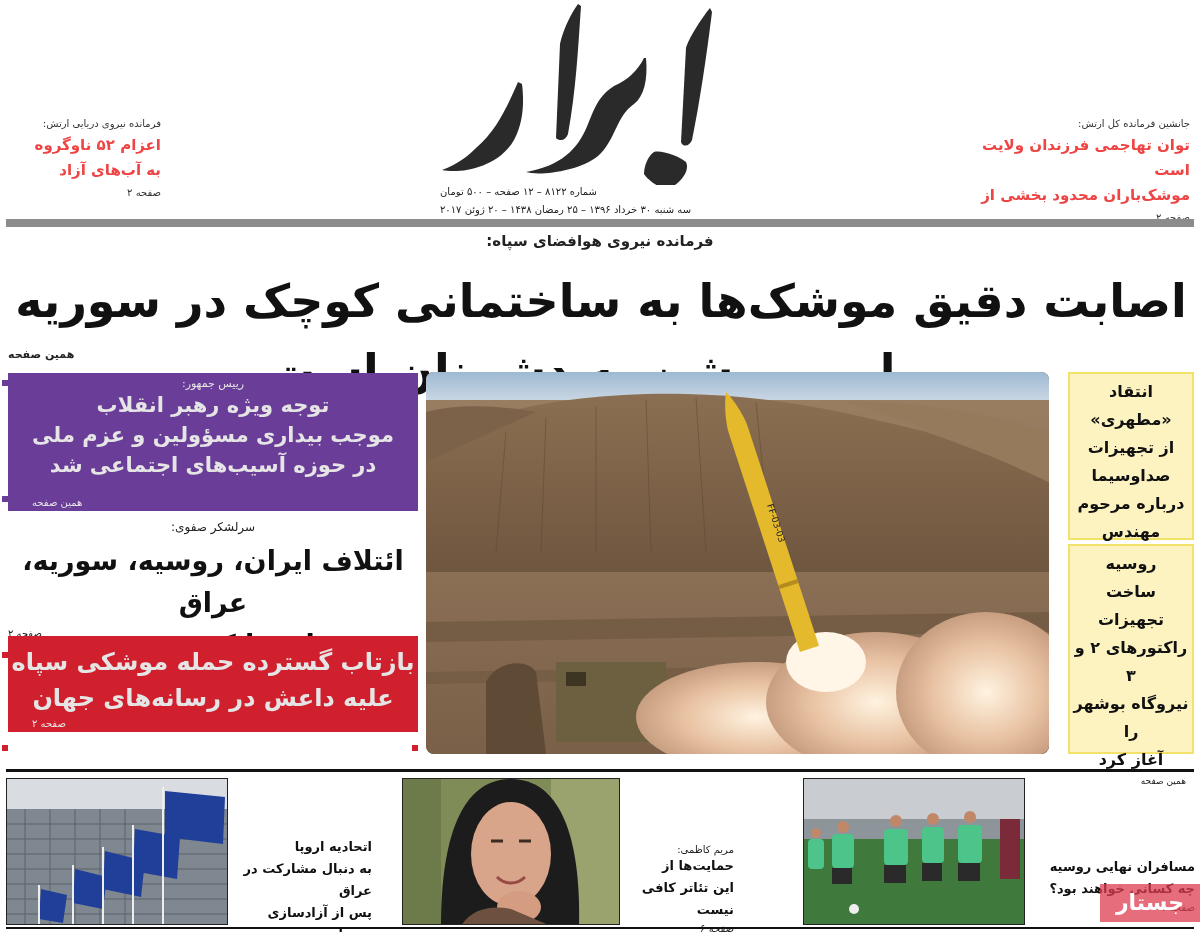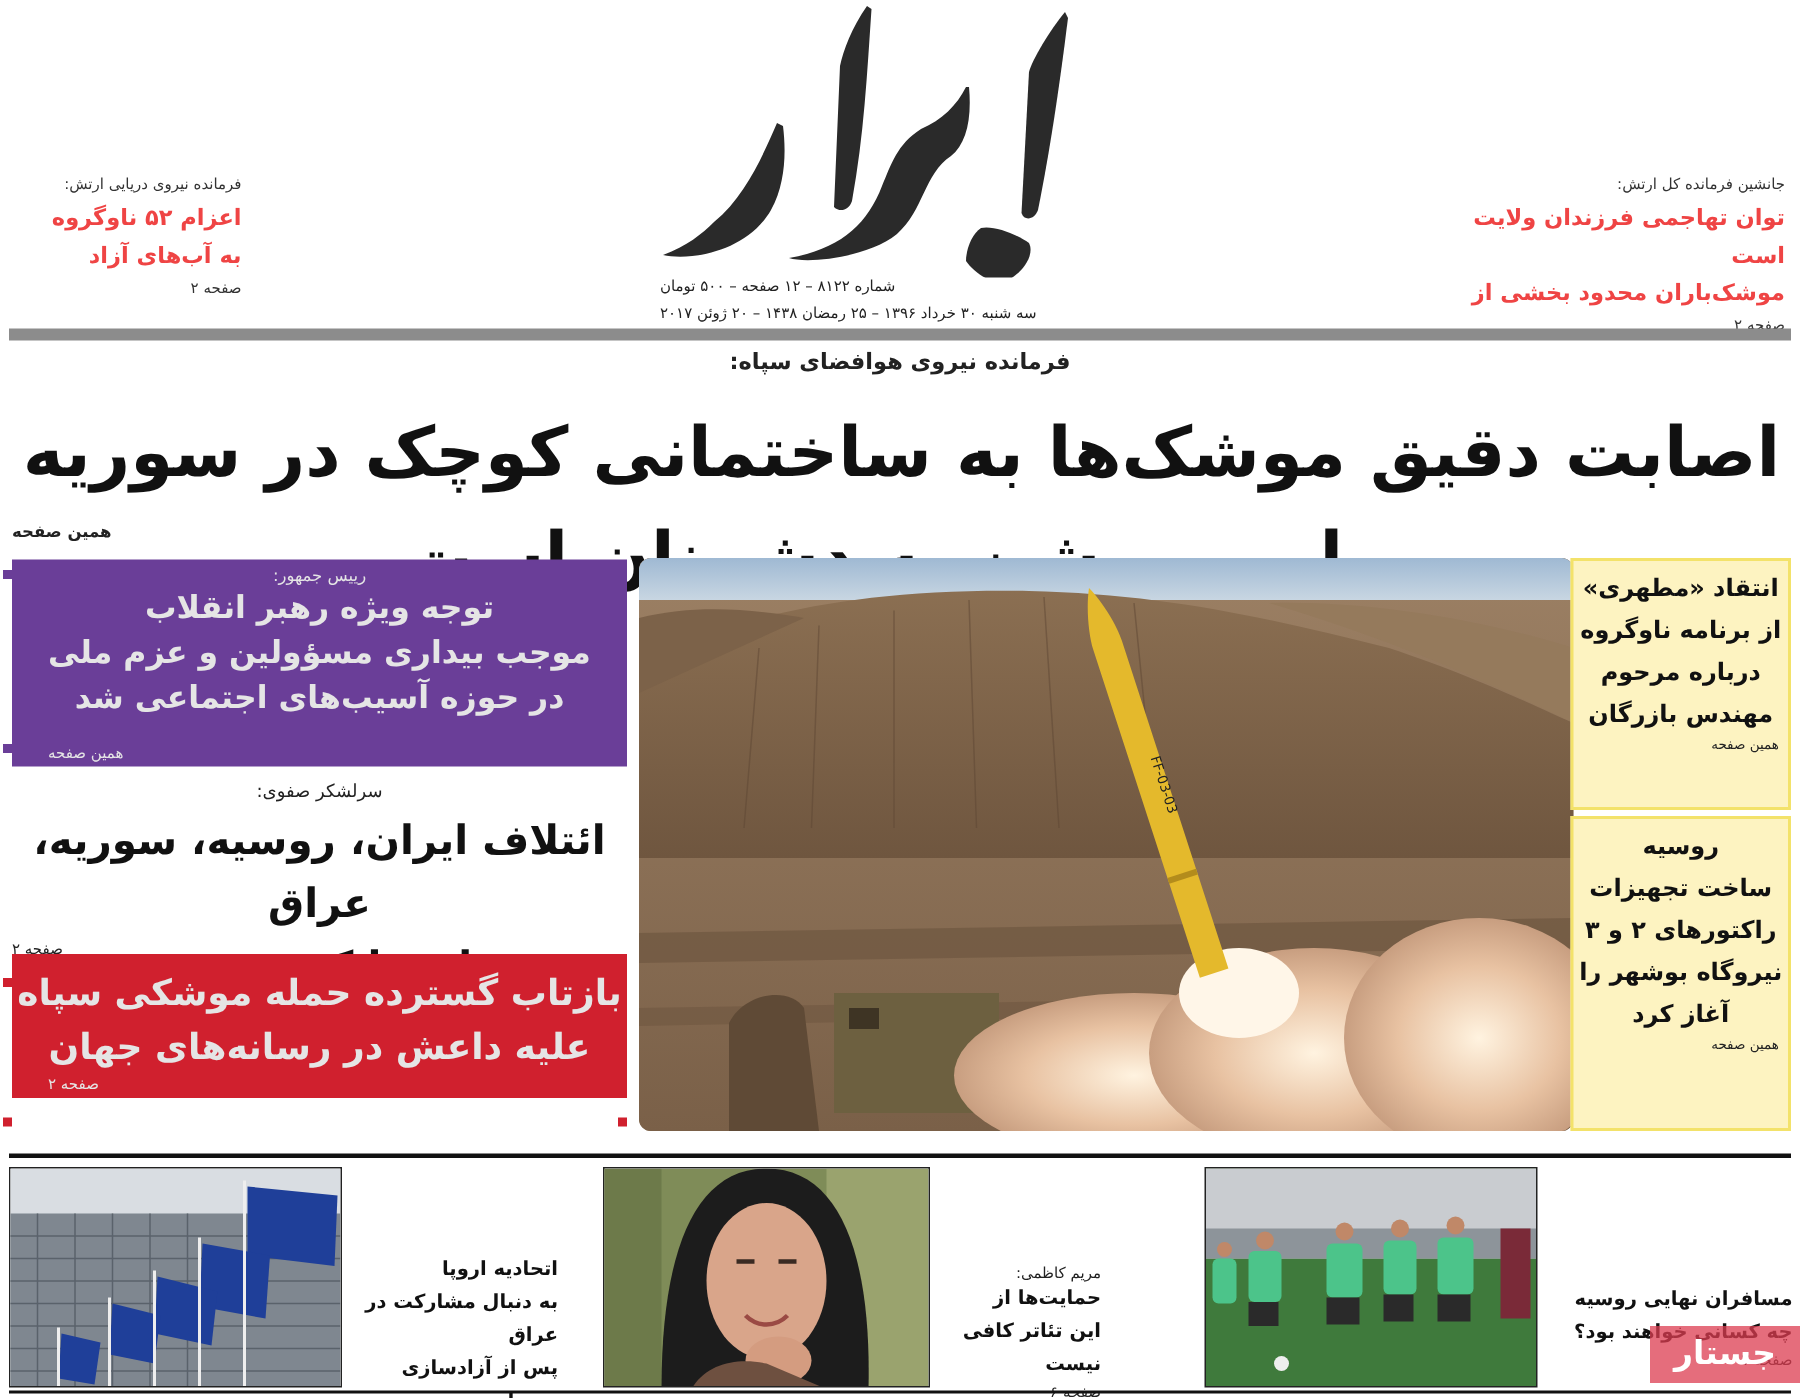--- a/index.html
+++ b/index.html
@@ -38,21 +38,21 @@
   .notch.red { background: #d0202e; }
 
   .safavi-kicker { position: absolute; top: 520px; left: 8px; width: 410px; text-align: center; font-size: 12px; color: #222; }
   .safavi-title { position: absolute; top: 540px; left: 8px; width: 410px; text-align: center; font-size: 27px; font-weight: 900; line-height: 42px; color: #111; }
   .safavi-page { position: absolute; top: 628px; left: 8px; font-size: 10px; color: #222; }
 
   
   .photo-main { position: absolute; left: 426px; top: 372px; width: 623px; height: 382px; border-radius: 8px; overflow: hidden; background: #8a7052; }
 
   
-  .yellow-box { position: absolute; right: 6px; width: 147px; background: #fdf3c1; border: 2px solid #f3e26a; text-align: center; }
+  .yellow-box { position: absolute; right: 6px; width: 126px; background: #fdf3c1; border: 2px solid #f3e26a; text-align: center; }
   .yellow-box .title { font-size: 16px; font-weight: 900; line-height: 28px; color: #111; padding: 4px 2px 0; }
   .yellow-box .page { font-size: 9px; color: #222; text-align: right; padding: 2px 6px 4px; }
   .yb1 { top: 372px; height: 168px; }
   .yb2 { top: 544px; height: 210px; }
 
   
   .black-rule { position: absolute; left: 6px; right: 6px; top: 769px; height: 3px; background: #111; }
   .bottom-rule { position: absolute; left: 6px; right: 6px; top: 927px; height: 2px; background: #111; }
 
   .thumb { position: absolute; top: 778px; height: 147px; border: 1px solid #222; overflow: hidden; }
@@ -193,21 +193,21 @@
       <path d="M0 0 C 6 12, 10 30, 10 40 L 10 270 L -10 270 L -10 40 C -10 30, -6 12, 0 0 Z" fill="#e4b92c"></path>
       <rect x="-10" y="200" width="20" height="4" fill="#b38c1c"></rect>
       <text x="4" y="160" font-size="9" fill="#222" transform="rotate(90 4 160)" font-family="DejaVu Sans, sans-serif">FF-03-03</text>
     </g>
   </svg>
 </div>
 
 <div class="yellow-box yb1">
   <div class="title">
     <div>انتقاد «مطهری»</div>
-    <div>از برنامه ناوگروه</div>
+    <div>از تجهیزات صداوسیما</div>
     <div>درباره مرحوم</div>
     <div>مهندس بازرگان</div>
   </div>
   <div class="page">همین صفحه</div>
 </div>
 
 <div class="yellow-box yb2">
   <div class="title">
     <div>روسیه</div>
     <div>ساخت تجهیزات</div>

